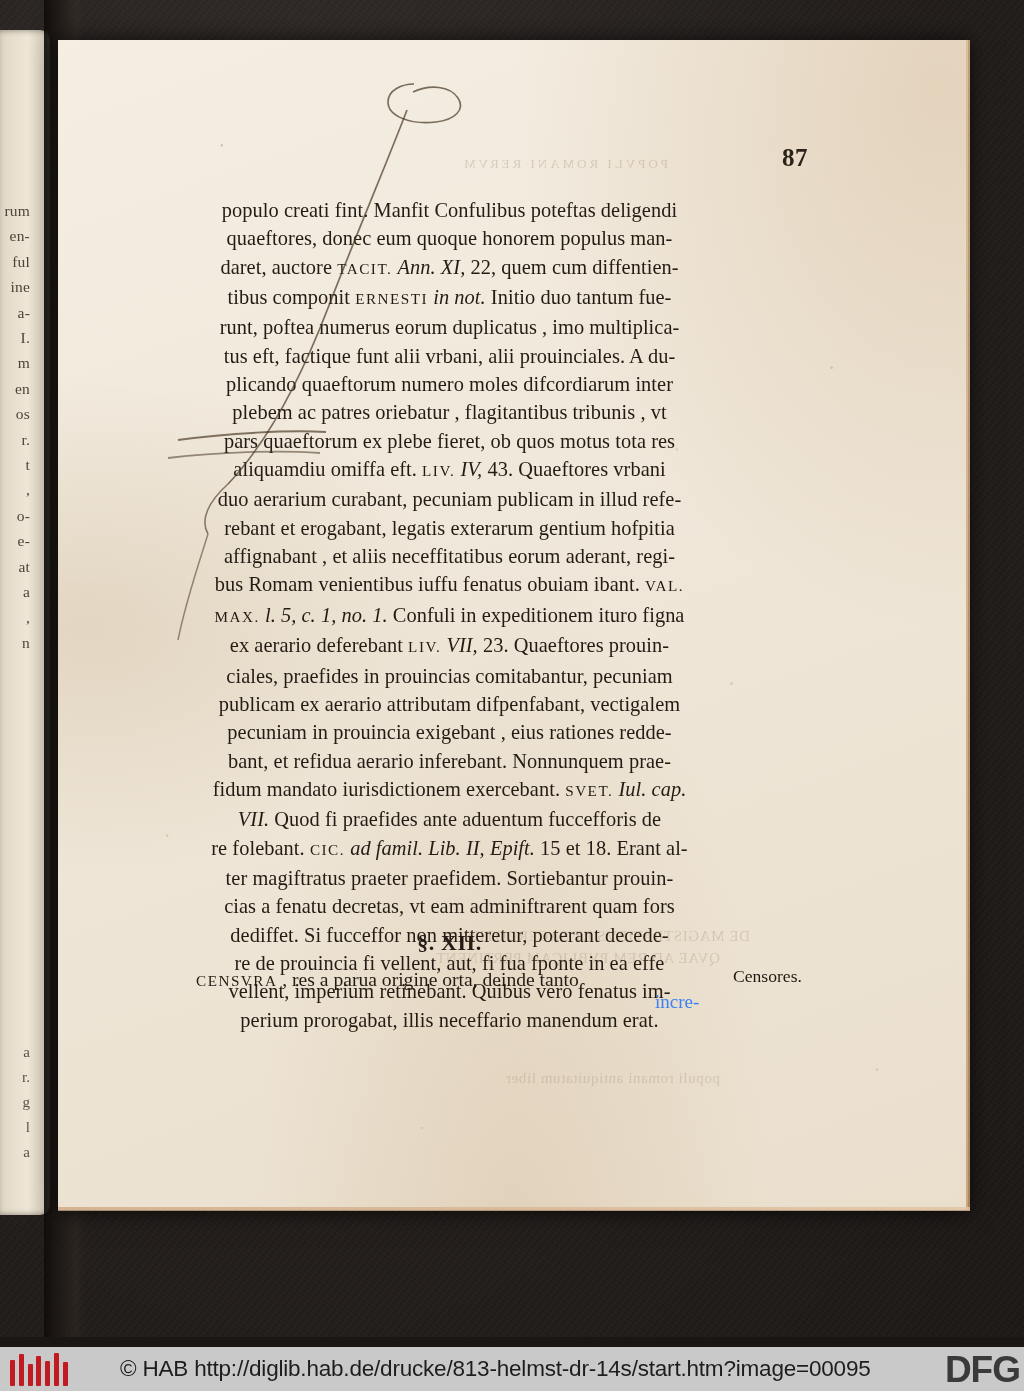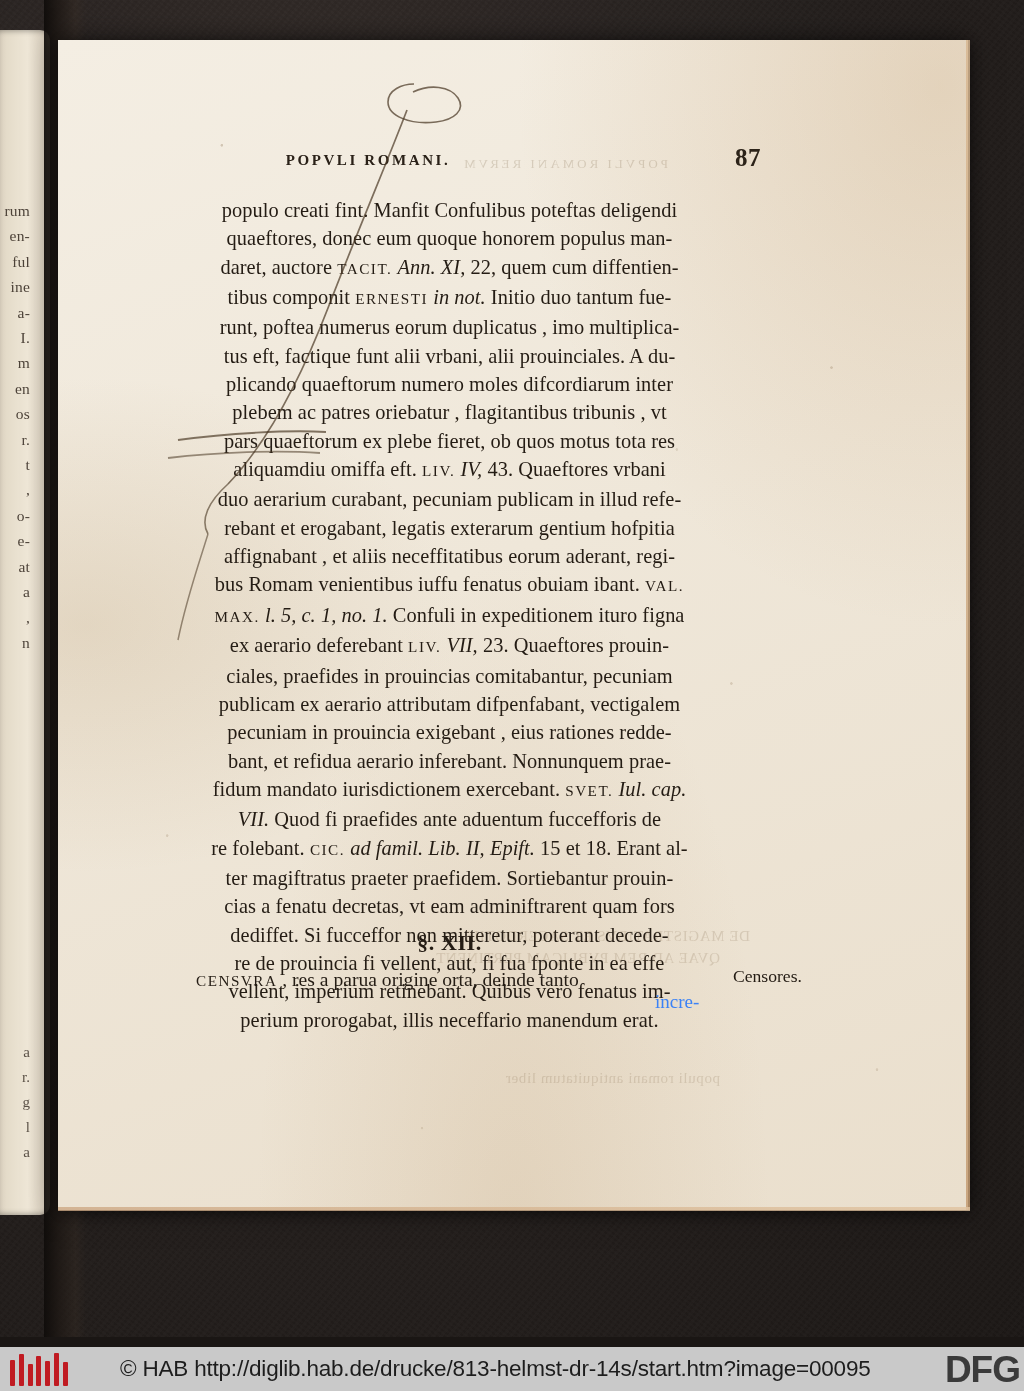--- a/index.html
+++ b/index.html
@@ -86,21 +86,21 @@
   
   #head{
     position:absolute;left:58px;top:152px;width:910px;height:30px;
   }
   #head-title{
     position:absolute;left:0;top:0;width:620px;text-align:center;
     font-size:15px;letter-spacing:2.6px;font-weight:700;
     color:#2a2118;
   }
   #page-number{
-    position:absolute;left:630px;top:-8px;width:120px;text-align:center;
+    position:absolute;left:630px;top:-8px;width:120px;text-align:right;
     font-size:25px;font-weight:700;color:#2c2319;letter-spacing:.5px;
   }
   
   #head-ghost{
     position:absolute;left:180px;top:4px;width:430px;height:20px;
     font-size:13px;letter-spacing:3px;color:rgba(120,95,65,.22);
     transform:scaleX(-1);overflow:hidden;white-space:nowrap;
   }
 
   
@@ -204,21 +204,20 @@
     </div>
 </div>
 <div id="spine"></div>
 
 <div id="page"></div>
 <div id="page-edge-r"></div>
 <div id="page-edge-b"></div>
 
 <div id="head">
   <div id="head-ghost">POPVLI ROMANI RERVM</div>
-  <div id="head-title">POPVLI ROMANI.</div>
   <div id="page-number">87</div>
 </div>
 
 <div id="body-block">
     <div class="ln">populo creati fint.   Manfit Confulibus poteftas deligendi</div>
     <div class="ln">quaeftores, donec eum quoque honorem populus man-</div>
     <div class="ln">daret, auctore <span class="sc">TACIT.</span> <span class="it">Ann.</span> <span class="it">XI,</span> 22, quem cum diffentien-</div>
     <div class="ln">tibus componit <span class="sc">ERNESTI</span> <span class="it">in not.</span>   Initio duo tantum fue-</div>
     <div class="ln">runt, poftea numerus eorum duplicatus , imo multiplica-</div>
     <div class="ln">tus eft, factique funt alii vrbani, alii prouinciales. A du-</div>

